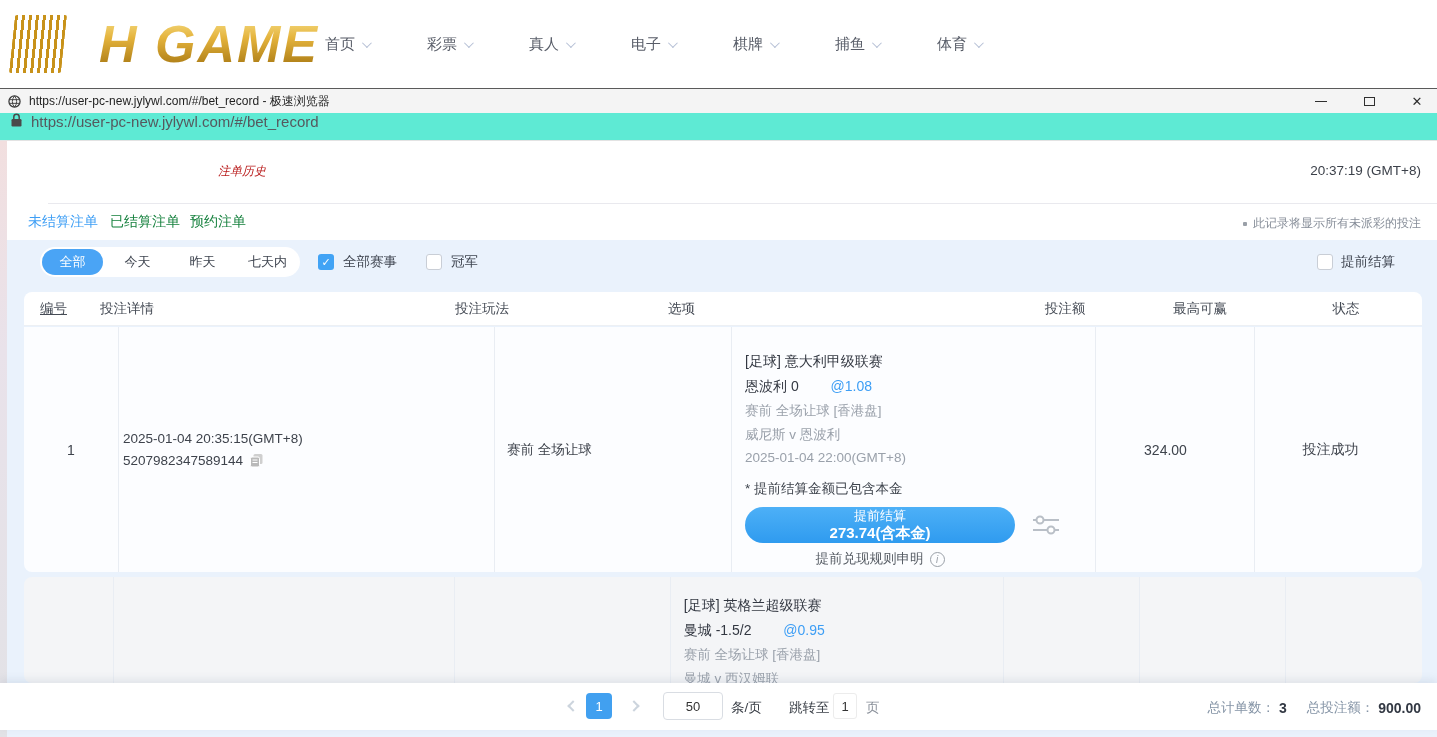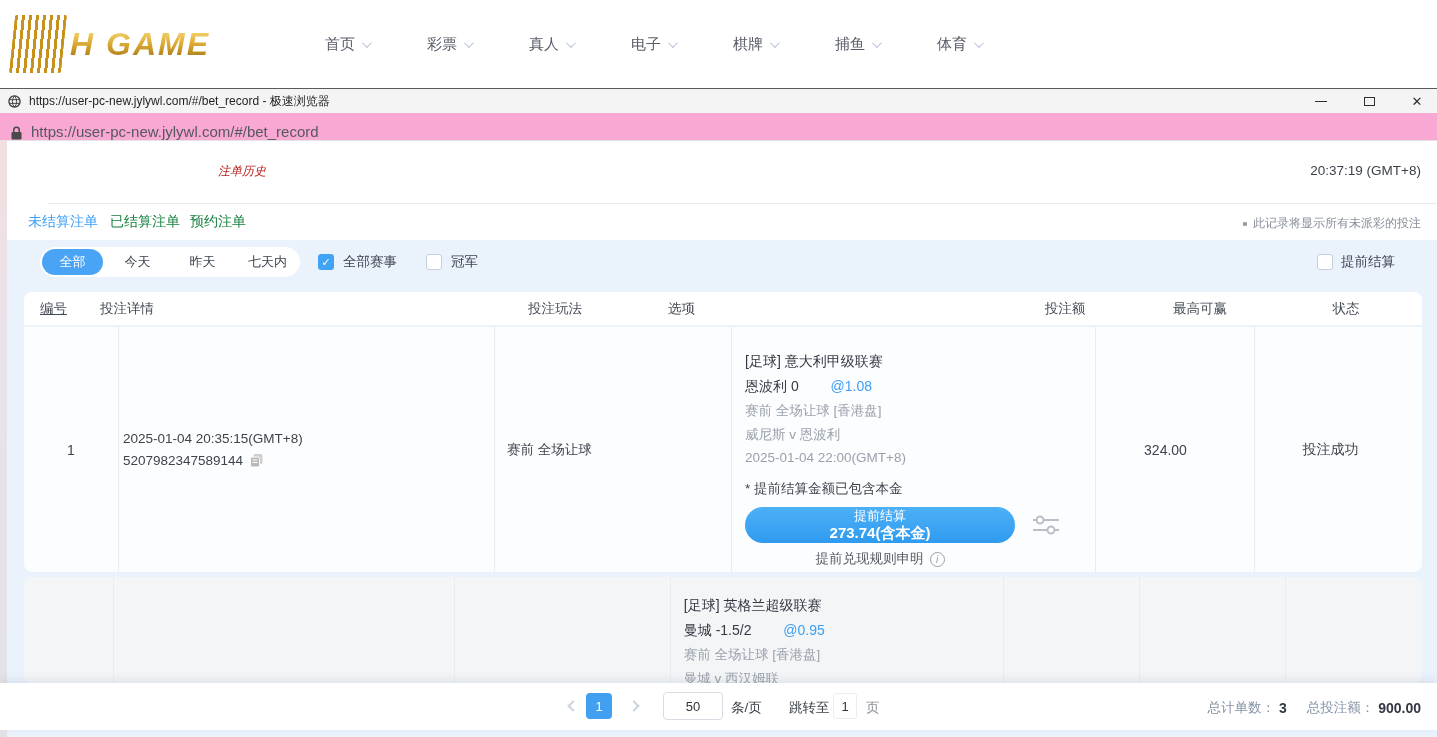--- a/index.html
+++ b/index.html
@@ -5,39 +5,39 @@
   * { margin:0; padding:0; box-sizing:border-box; }
   body { font-family:"Liberation Sans","DejaVu Sans",sans-serif; background:#888; }
   .screen { position:relative; width:1437px; height:737px; background:#fff; overflow:hidden; }
 
   
   .site-header { position:absolute; left:0; top:0; width:100%; height:88px; background:#fff; }
   .logo { position:absolute; left:12px; top:13px; display:flex; align-items:center; height:62px; }
   .logo-stripes { width:52px; height:58px; margin-right:6px;
     background:repeating-linear-gradient(90deg,#c8921a 0 3px, rgba(0,0,0,0) 3px 7px);
     transform:skewX(-6deg); border-radius:2px; }
-  .logo-text { font-size:32px; font-weight:900; font-style:italic; letter-spacing:2px;
+  .logo-text { font-size:52px; font-weight:900; font-style:italic; letter-spacing:2px;
     background:linear-gradient(180deg,#f9e491 0%,#e4b33c 40%,#9c6c0a 100%);
-    -webkit-background-clip:text; background-clip:text; color:transparent; }
+    -webkit-background-clip:text; background-clip:text; color:transparent;margin-left:29px; }
   .nav { position:absolute; left:325px; top:0; height:88px; display:flex; align-items:center; gap:58px; }
   .nav-item { display:flex; align-items:center; gap:7px; font-size:15px; color:#585d68; cursor:pointer; }
   .chev-down { width:7px; height:7px; border-right:1.5px solid #b6c0d6; border-bottom:1.5px solid #b6c0d6;
     transform:rotate(45deg) translateY(-2px); }
 
   
   .titlebar { position:absolute; left:0; top:88px; width:100%; height:25px; background:#f4f4f4;
     border-top:1px solid #5a5a5a; display:flex; align-items:center; }
   .titlebar-title { font-size:12px; color:#1f1f1f; margin-left:8px; }
   .win-controls { position:absolute; right:10px; top:0; height:25px; display:flex; align-items:center; gap:28px; }
   .win-min { width:12px; height:0; border-bottom:1.6px solid #2f2f2f; }
   .win-max { width:11px; height:9px; border:1.6px solid #2f2f2f; }
   .win-close { font-size:13px; color:#2f2f2f; line-height:1; }
   .win-btn { display:flex; align-items:center; justify-content:center; width:20px; height:25px; cursor:pointer; }
-  .urlbar { position:absolute; left:0; top:113px; width:100%; height:28px; background:#f9a8d4;
-    border-bottom:1px solid #e3e3e3; display:flex; align-items:flex-end; }
+  .urlbar { position:absolute; left:0; top:113px; width:100%; height:28px; background:#5eead4;
+    border-bottom:1px solid #e3e3e3; display:flex; align-items:flex-start; }
   .url-text { font-size:15px; color:#55595e; margin-left:9px; }
 
   
   .left-strip { position:absolute; left:0; top:141px; width:7px; height:596px;
     background:linear-gradient(180deg,#f2dfdf 0%,#e9e2ea 35%,#e2e2e6 100%); }
   .page-title { position:absolute; left:218px; top:163px; font-size:12px; color:#b91c1c;font-style:italic; }
   .page-time { position:absolute; right:16px; top:163px; font-size:13.5px; color:#3c414a; }
   .hdr-divider { position:absolute; left:48px; right:0; top:203px; height:1px; background:#e9e9ee; }
   .tab { position:absolute; top:213px; font-size:14px; color:#15803d; cursor:pointer; }
   .tab.active { color:#3d9ef5; }
@@ -61,21 +61,21 @@
   .checkbox.unchecked { background:#fff; border:1px solid #c9ced6; }
   .chk-label { font-size:13.5px; color:#3f4550; }
   .early-chk { position:absolute; right:42px; top:247px; height:30px; display:flex; align-items:center; gap:8px; }
 
   
   .thead { position:absolute; left:24px; top:292px; width:1398px; height:34px; background:#fff;
     border-radius:8px 8px 0 0; border-bottom:1px solid #edf0f4; display:flex; align-items:center;
     font-size:13.5px; color:#454b55; }
   .col0{width:56px;} .col1{width:357px;} .col2{width:218px;} .col3{width:345px;}
   .col4{width:130px;} .col5{width:140px;} .col6{width:152px;}
-  .thead .col0{padding-left:16px;text-decoration:underline;} .thead .col1{padding-left:20px;} .thead .col2{padding-left:18px;text-align:center;}
+  .thead .col0{padding-left:16px;text-decoration:underline;} .thead .col1{padding-left:20px;} .thead .col2{padding-left:18px;}
   .thead .col3{padding-left:13px;} .thead .col4,.thead .col5,.thead .col6{text-align:center;}
   .trow { position:absolute; left:24px; width:1398px; display:flex; }
   .trow1 { top:327px; height:245px; background:#fcfdff; border-radius:0 0 8px 8px; }
   .trow2 { top:577px; height:106px; background:#f4f5f7; border-radius:8px; }
   .cell { height:100%;margin-left:19px; }
   .cell + .cell { border-left:1px solid #e9edf3; }
   .cell-center { display:flex; align-items:center; justify-content:center; font-size:14px; color:#3e434c; }
   .cell-vmid { display:flex; flex-direction:column; justify-content:center; font-size:13.5px; color:#3e434c; }
   .cell1 { padding-left:4px; gap:7px; }
   .cell2 { padding-left:12px; }

